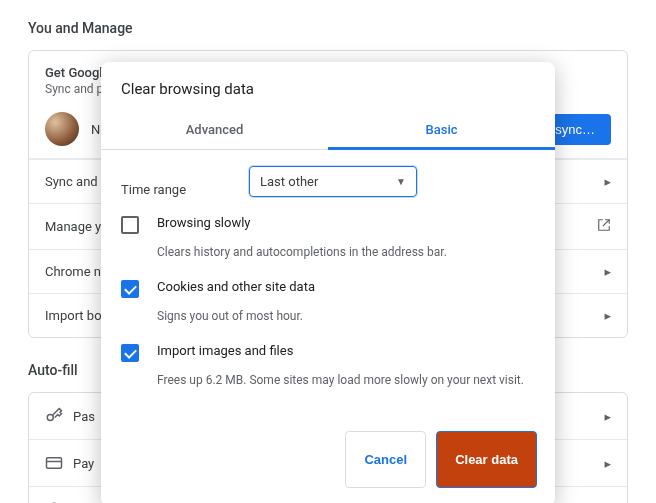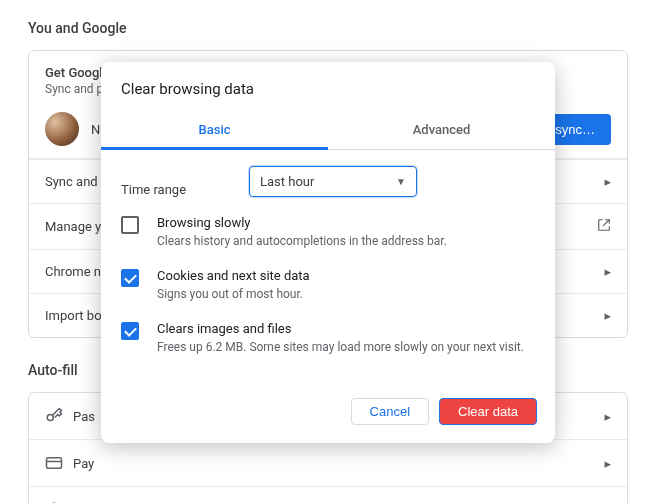--- a/index.html
+++ b/index.html
@@ -189,50 +189,50 @@
     transform: rotate(45deg);
     margin-top: -2px;
   }
   .chktext .chk-title {
     font-size: 13px;
     color: #202124;
   }
   .chktext .chk-sub {
     font-size: 12px;
     color: #5f6368;
-    margin-top: 4px;
+    margin-top: 15px;
   }
   .actions {
     display: flex;
     justify-content: flex-end;
     gap: 10px;
     padding: 34px 18px 2px;
   }
   .btn {
     font-size: 13px;
-    font-weight: 400;
-    padding: 5px 18px;
+    font-weight: 700;
+    padding: 20px 18px;
     border-radius: 4px;
     cursor: pointer;
   }
   .btn-secondary {
     background: #fff;
     color: #1a73e8;
     border: 1px solid #dadce0;
   }
   .btn-primary {
-    background: #ef4444;
+    background: #c2410c;
     color: #fff;
     border: 1px solid #1a73e8;
   }
 </style>
 </head>
 <body>
 
-<div class="section-heading">You and Google</div>
+<div class="section-heading">You and Manage</div>
 
 <div class="card">
   <div class="card-top">
     <div class="title">Get Google smarts in Chrome</div>
     <div class="sub">Sync and p</div>
   </div>
   <div class="avatar-row">
     <div class="avatar"></div>
     <span class="row-label">N</span>
     <button class="sync-btn">on sync…</button>
@@ -293,52 +293,52 @@
     <span class="row-label">Addresses and more</span>
     <span class="row-arrow">▸</span>
   </div>
 </div>
 
 <div class="dialog-backdrop">
   <div class="dialog">
     <div class="dialog-title">Clear browsing data</div>
 
     <div class="tabs">
+      <div class="tab inactive">Advanced</div>
       <div class="tab active">Basic</div>
-      <div class="tab inactive">Advanced</div>
     </div>
 
     <div class="timerow">
       <span class="timerow-label">Time range</span>
       <div class="select">
-        <span>Last hour</span>
+        <span>Last other</span>
         <span class="caret">▼</span>
       </div>
     </div>
 
     <div class="checkrow">
       <div class="chk"></div>
       <div class="chktext">
         <div class="chk-title">Browsing slowly</div>
         <div class="chk-sub">Clears history and autocompletions in the address bar.</div>
       </div>
     </div>
 
     <div class="checkrow">
       <div class="chk checked"></div>
       <div class="chktext">
-        <div class="chk-title">Cookies and next site data</div>
+        <div class="chk-title">Cookies and other site data</div>
         <div class="chk-sub">Signs you out of most hour.</div>
       </div>
     </div>
 
     <div class="checkrow">
       <div class="chk checked"></div>
       <div class="chktext">
-        <div class="chk-title">Clears images and files</div>
+        <div class="chk-title">Import images and files</div>
         <div class="chk-sub">Frees up 6.2 MB. Some sites may load more slowly on your next visit.</div>
       </div>
     </div>
 
     <div class="actions">
       <button class="btn btn-secondary">Cancel</button>
       <button class="btn btn-primary">Clear data</button>
     </div>
   </div>
 </div>

